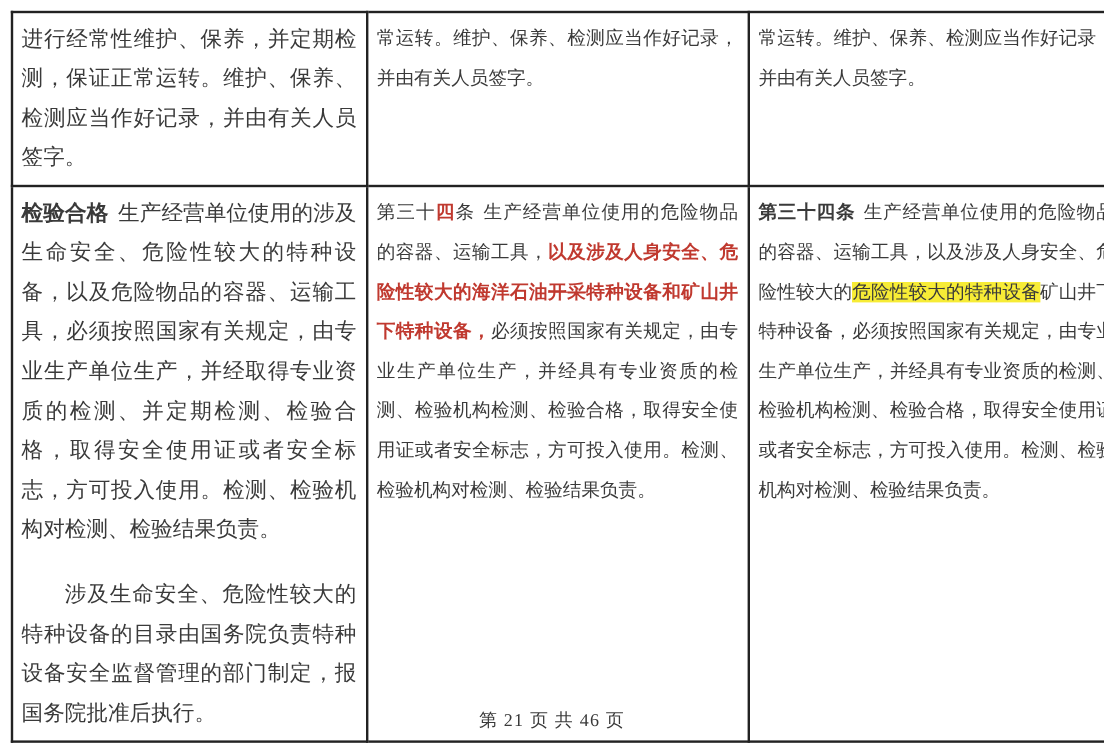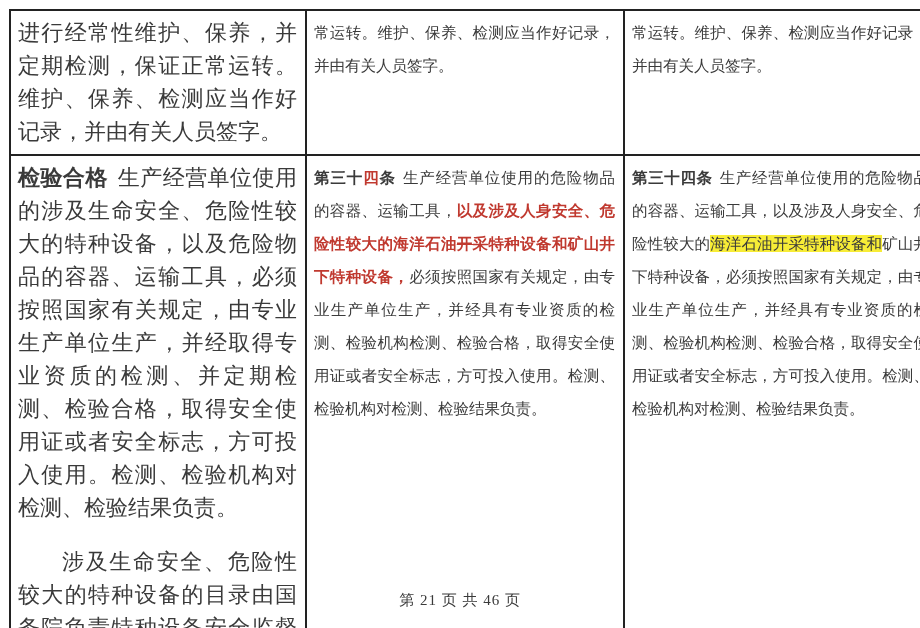--- a/index.html
+++ b/index.html
@@ -18,29 +18,29 @@
   table.cmp{
     position:absolute;left:9px;top:9px;
     width:877px;border-collapse:collapse;table-layout:fixed;
     background:var(--bg);
   }
   table.cmp td{
     border:2px solid var(--border);
     vertical-align:top;
     padding:5px 8px 6px 7px;
   }
-  td.c1{width:279px;font-size:22px;line-height:33px;}
+  td.c1{width:279px;font-size:18px;line-height:33px;}
   td.c2{width:301px;font-size:15.5px;line-height:33px;}
   td.c3{width:297px;font-size:15.5px;line-height:33px;}
   tr.r1 td{height:96px;}
   tr.r2 td{height:422px;}
   p{margin:0;text-align:justify;}
   p.indent2{text-indent:2em;margin-top:21px;}
   .article-no{font-weight:bold;margin-right:0.45em;}
-  .b{font-weight:bold;}
+  .b{font-weight:normal;}
   .red{color:var(--red);font-weight:bold;}
   .strike{text-decoration:line-through;}
   .hl{background:var(--highlight);}
   .footer{
     position:absolute;left:0;top:591px;width:100%;
     text-align:center;font-size:15px;color:var(--text);
     letter-spacing:1px;
   }
 </style>
 </head>
@@ -61,19 +61,19 @@
   </tr>
   <tr class="r2">
     <td class="c1">
       <p><span class="article-no">检验合格</span><span>生产经营单位使用的涉及生命安全、危险性较大的特种设备，以及危险物品的容器、运输工具，必须按照国家有关规定，由专业生产单位生产，并经取得专业资质的检测、并定期检测、检验合格，取得安全使用证或者安全标志，方可投入使用。检测、检验机构对检测、检验结果负责。</span></p>
       <p class="indent2">涉及生命安全、危险性较大的特种设备的目录由国务院负责特种设备安全监督管理的部门制定，报国务院批准后执行。</p>
     </td>
     <td class="c2">
       <p><span class="article-no"><span class="b">第三十</span><span class="red">四</span><span class="b">条</span></span><span>生产经营单位使用的危险物品的容器、运输工具，</span><span class="red">以及涉及人身安全、危险性较大的海洋石油</span><span class="red strike">开采</span><span class="red">特种设备和矿山井下特种设备，</span><span>必须按照国家有关规定，由专业生产单位生产，并经具有专业资质的检测、检验机构检测、检验合格，取得安全使用证或者安全标志，方可投入使用。检测、检验机构对检测、检验结果负责。</span></p>
     </td>
     <td class="c3">
-      <p><span class="article-no">第三十四条</span><span>生产经营单位使用的危险物品的容器、运输工具，以及涉及人身安全、危险性较大的</span><span class="hl">海洋石油开采特种设备和</span><span>矿山井下特种设备，必须按照国家有关规定，由专业生产单位生产，并经具有专业资质的检测、检验机构检测、检验合格，取得安全使用证或者安全标志，方可投入使用。检测、检验机构对检测、检验结果负责。</span></p>
+      <p><span class="article-no">第三十四条</span><span>生产经营单位使用的危险物品的容器、运输工具，以及涉及人身安全、危险性较大的</span><span class="hl">危险性较大的特种设备</span><span>矿山井下特种设备，必须按照国家有关规定，由专业生产单位生产，并经具有专业资质的检测、检验机构检测、检验合格，取得安全使用证或者安全标志，方可投入使用。检测、检验机构对检测、检验结果负责。</span></p>
     </td>
   </tr>
 </tbody>
   </table>
 
 <div class="footer">第 21 页 共 46 页</div>
 
 </body></html>

